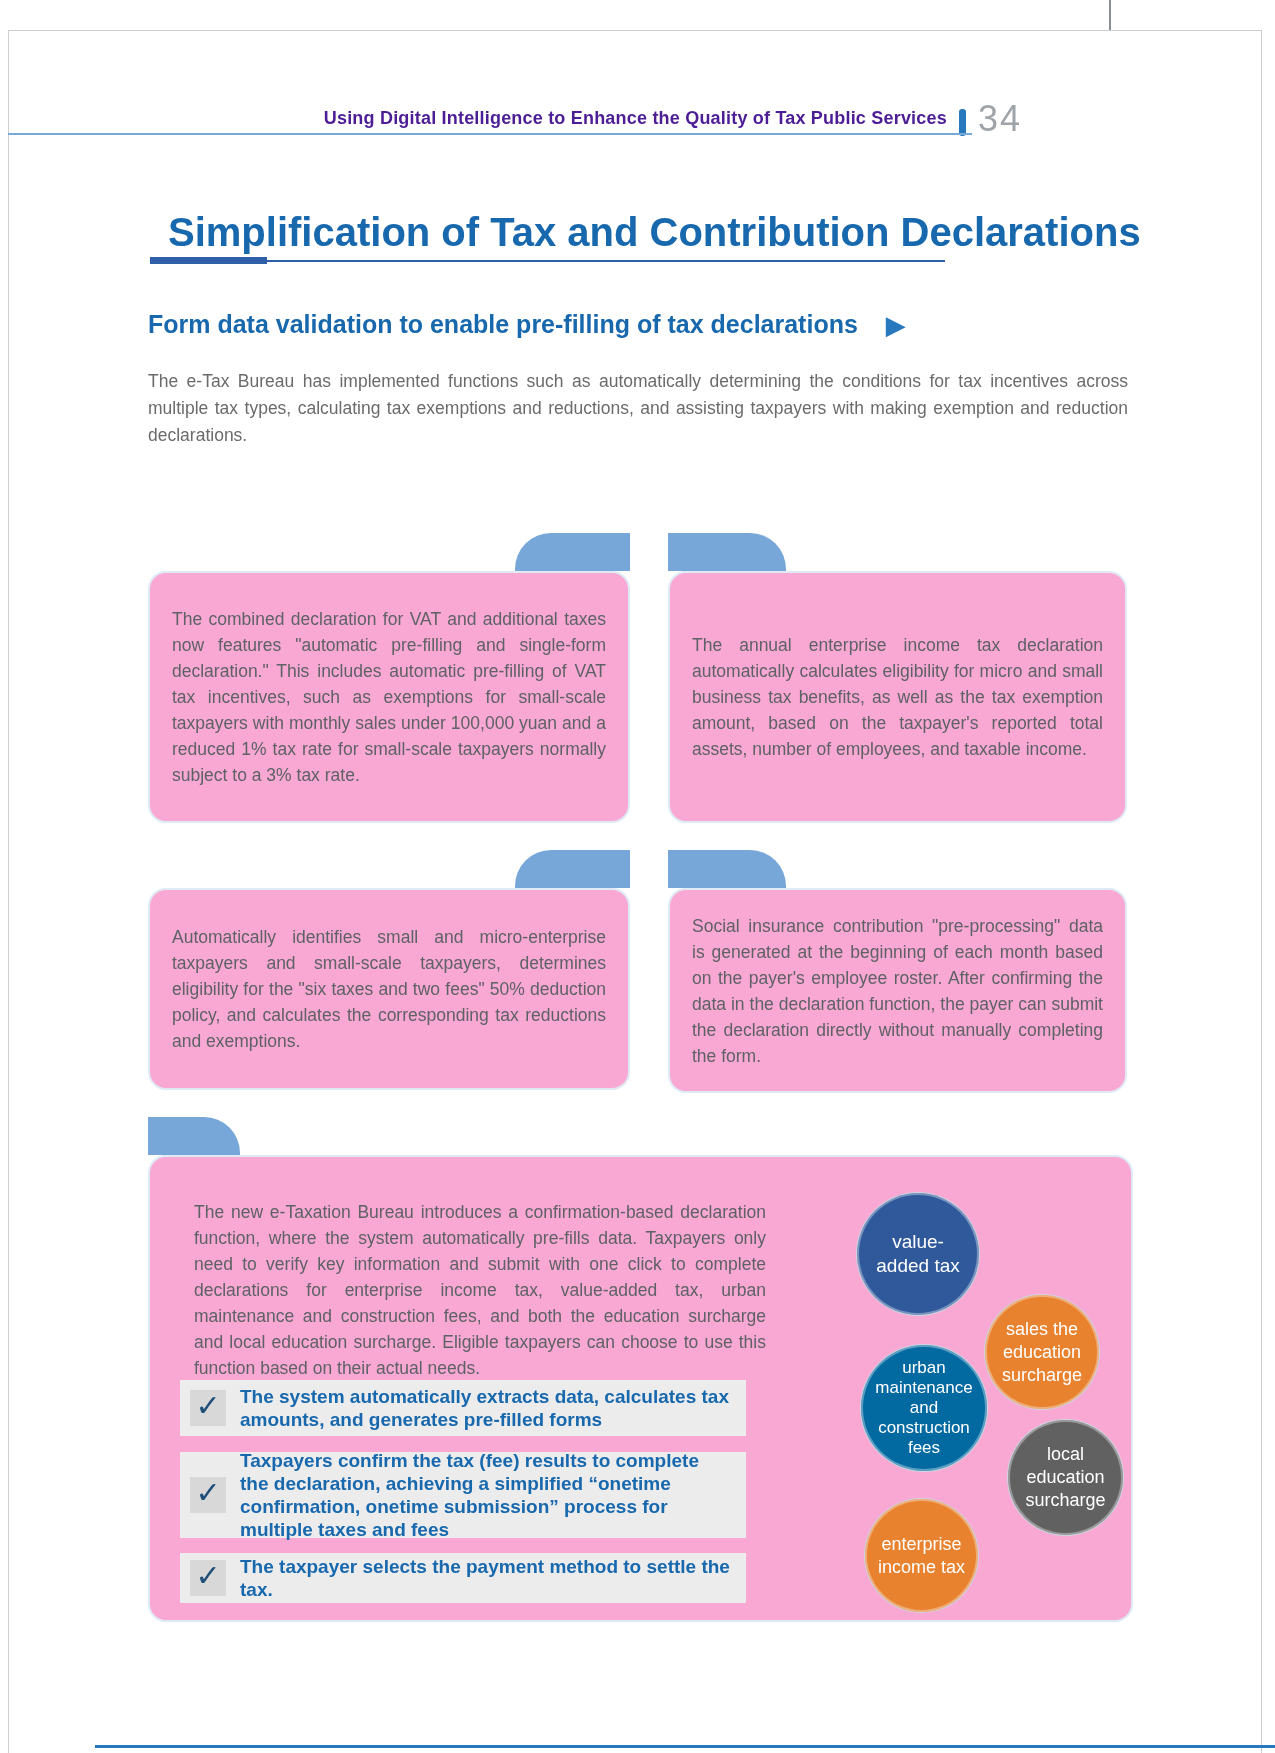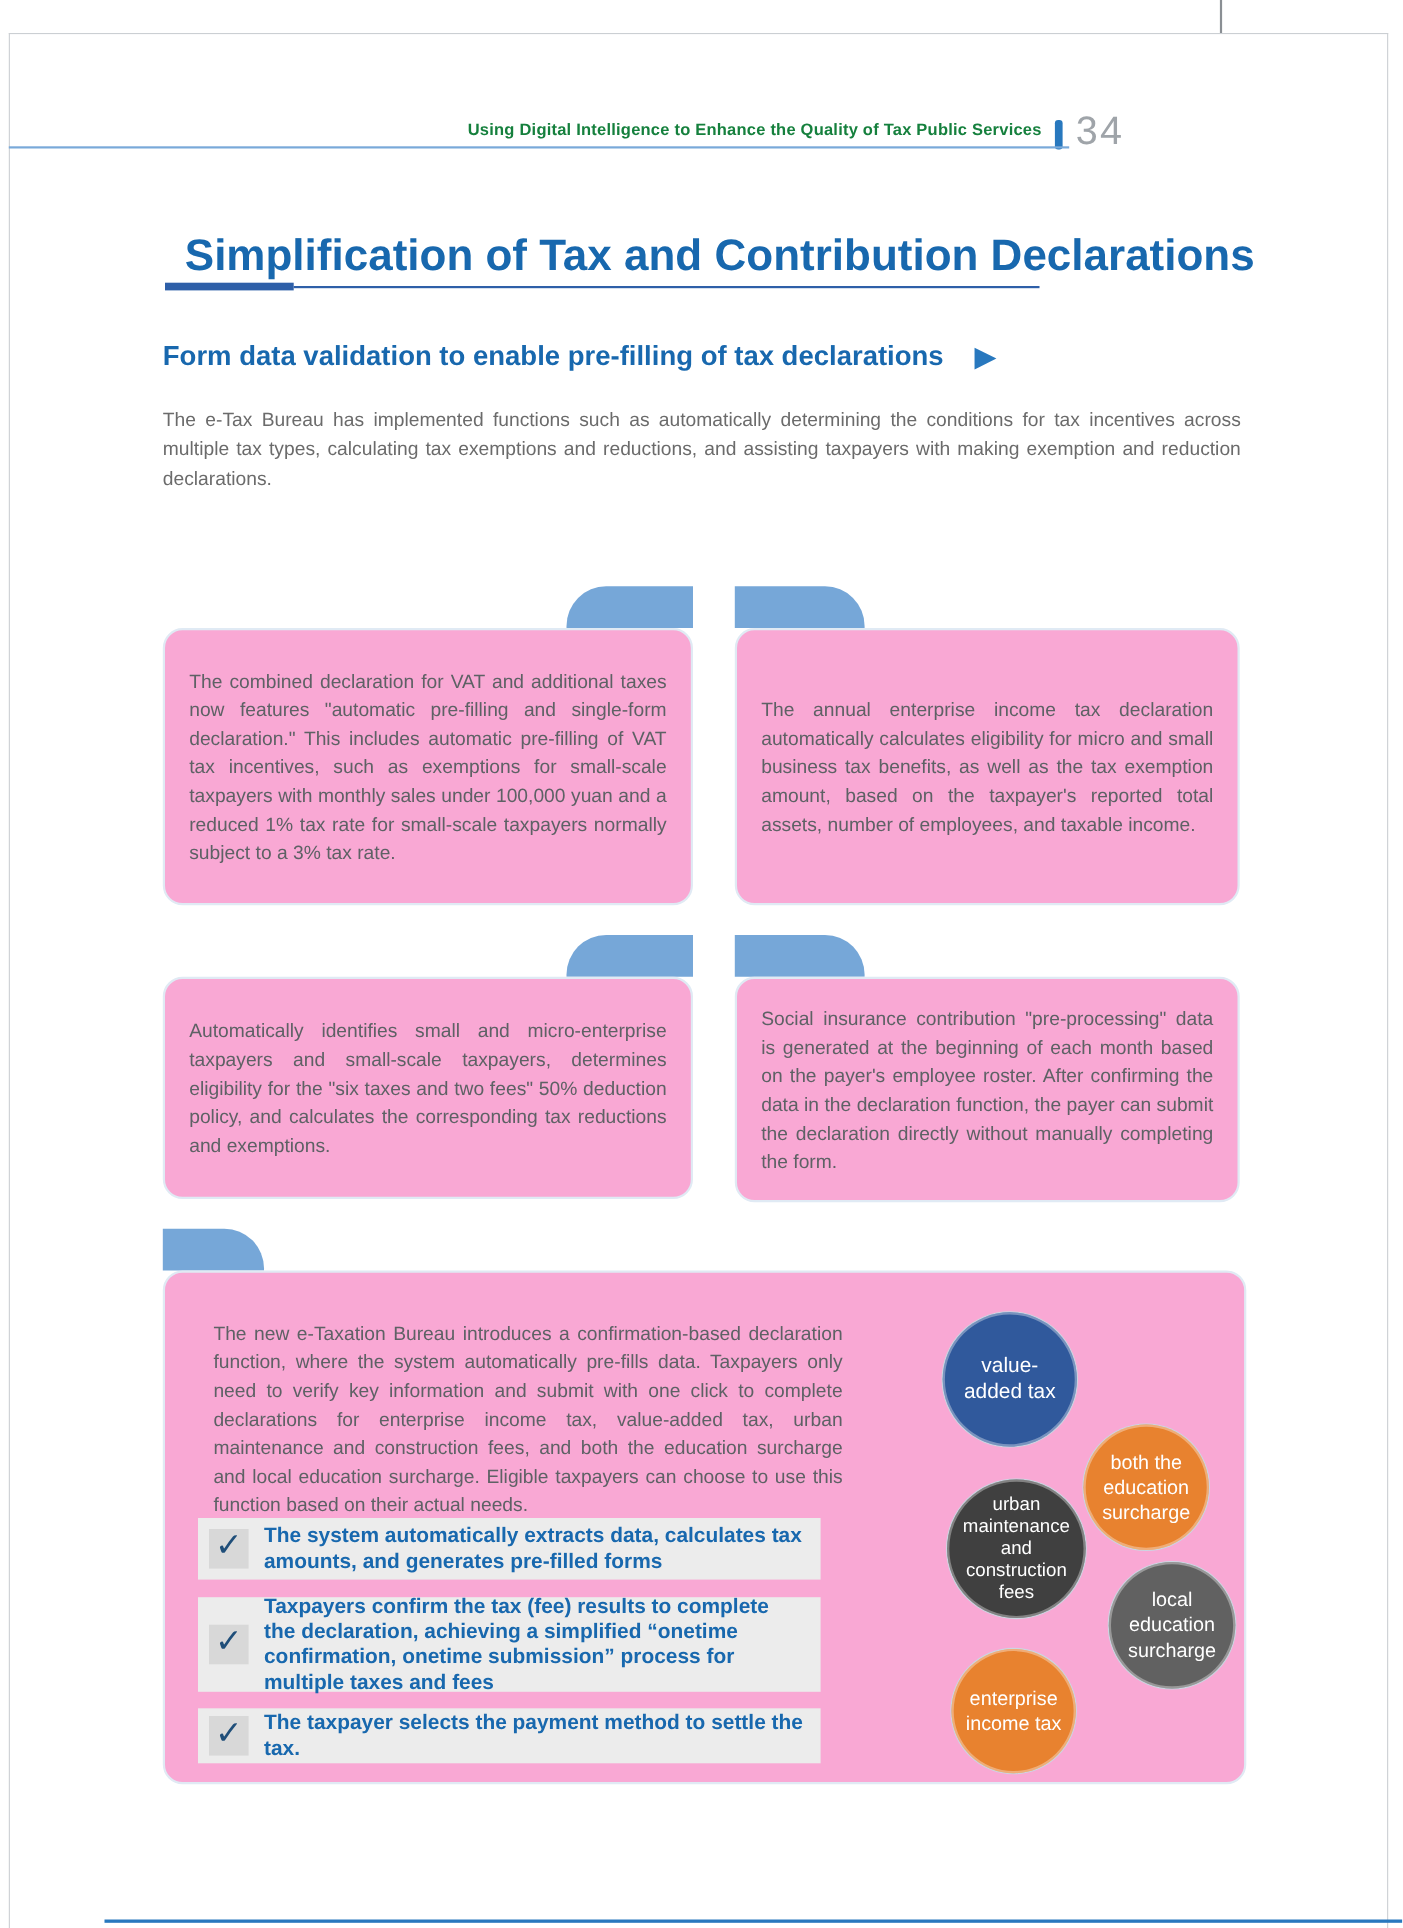--- a/index.html
+++ b/index.html
@@ -5,21 +5,21 @@
   html,body{margin:0;padding:0;background:#ffffff;}
   .page{
     position:relative;width:1275px;height:1753px;background:#ffffff;
     font-family:"Liberation Sans","DejaVu Sans",sans-serif;overflow:hidden;
   }
   
   .frame-line{position:absolute;background:#CBCfd3;}
   .corner-tick{position:absolute;background:#8A8F94;}
   
   .header-row{position:absolute;top:98px;right:253px;display:flex;align-items:center;gap:12px;}
-  .header-title{font-size:15px;font-weight:bold;color:#15803d;letter-spacing:.2px;padding-bottom:2px;}
+  .header-title{font-size:18px;font-weight:bold;color:#4c1d95;letter-spacing:.2px;padding-bottom:2px;}
   .header-bar{width:7px;height:27px;background:#2878BE;border-radius:3px;margin-top:6px;}
   .page-number{font-size:36px;color:#9FA4A9;letter-spacing:2px;}
   .header-rule{position:absolute;left:8px;top:133px;width:964px;height:2px;background:#79A9D9;}
   
   .section-title{position:absolute;left:168px;top:210px;font-size:40px;font-weight:bold;color:#1868AE;}
   .title-rule-thick{position:absolute;left:150px;top:257px;width:117px;height:7px;background:#2E5FA8;}
   .title-rule-thin{position:absolute;left:267px;top:260px;width:678px;height:2px;background:#2E5FA8;}
   .subsection-row{position:absolute;left:148px;top:310px;display:flex;align-items:center;gap:28px;}
   .subsection-title{font-size:25px;font-weight:bold;color:#1868AE;}
   .arrow{font-family:"DejaVu Sans",sans-serif;color:#2878BE;font-size:26px;line-height:1;}
@@ -116,24 +116,24 @@
   </div>
   <div class="bar" style="top:1553px;height:50px;">
     <span class="checkbox">
         <span>✓</span>
       </span>
     <span class="bar-label">The taxpayer selects the payment method to settle the tax.</span>
   </div>
 
   <div class="bubble b1" style="background-color: rgb(48, 89, 156);">value-
 added tax</div>
-  <div class="bubble b2" style="background-color: rgb(232, 130, 47);">both the
+  <div class="bubble b2" style="background-color: rgb(232, 130, 47);">sales the
 education
 surcharge</div>
-  <div class="bubble b3" style="background-color: #404040;">urban
+  <div class="bubble b3" style="background-color: #0369a1;">urban
 maintenance
 and
 construction
 fees</div>
   <div class="bubble b4" style="background-color: rgb(97, 97, 97);">local
 education
 surcharge</div>
   <div class="bubble b5" style="background-color: rgb(232, 130, 47);">enterprise
 income tax</div>
 

